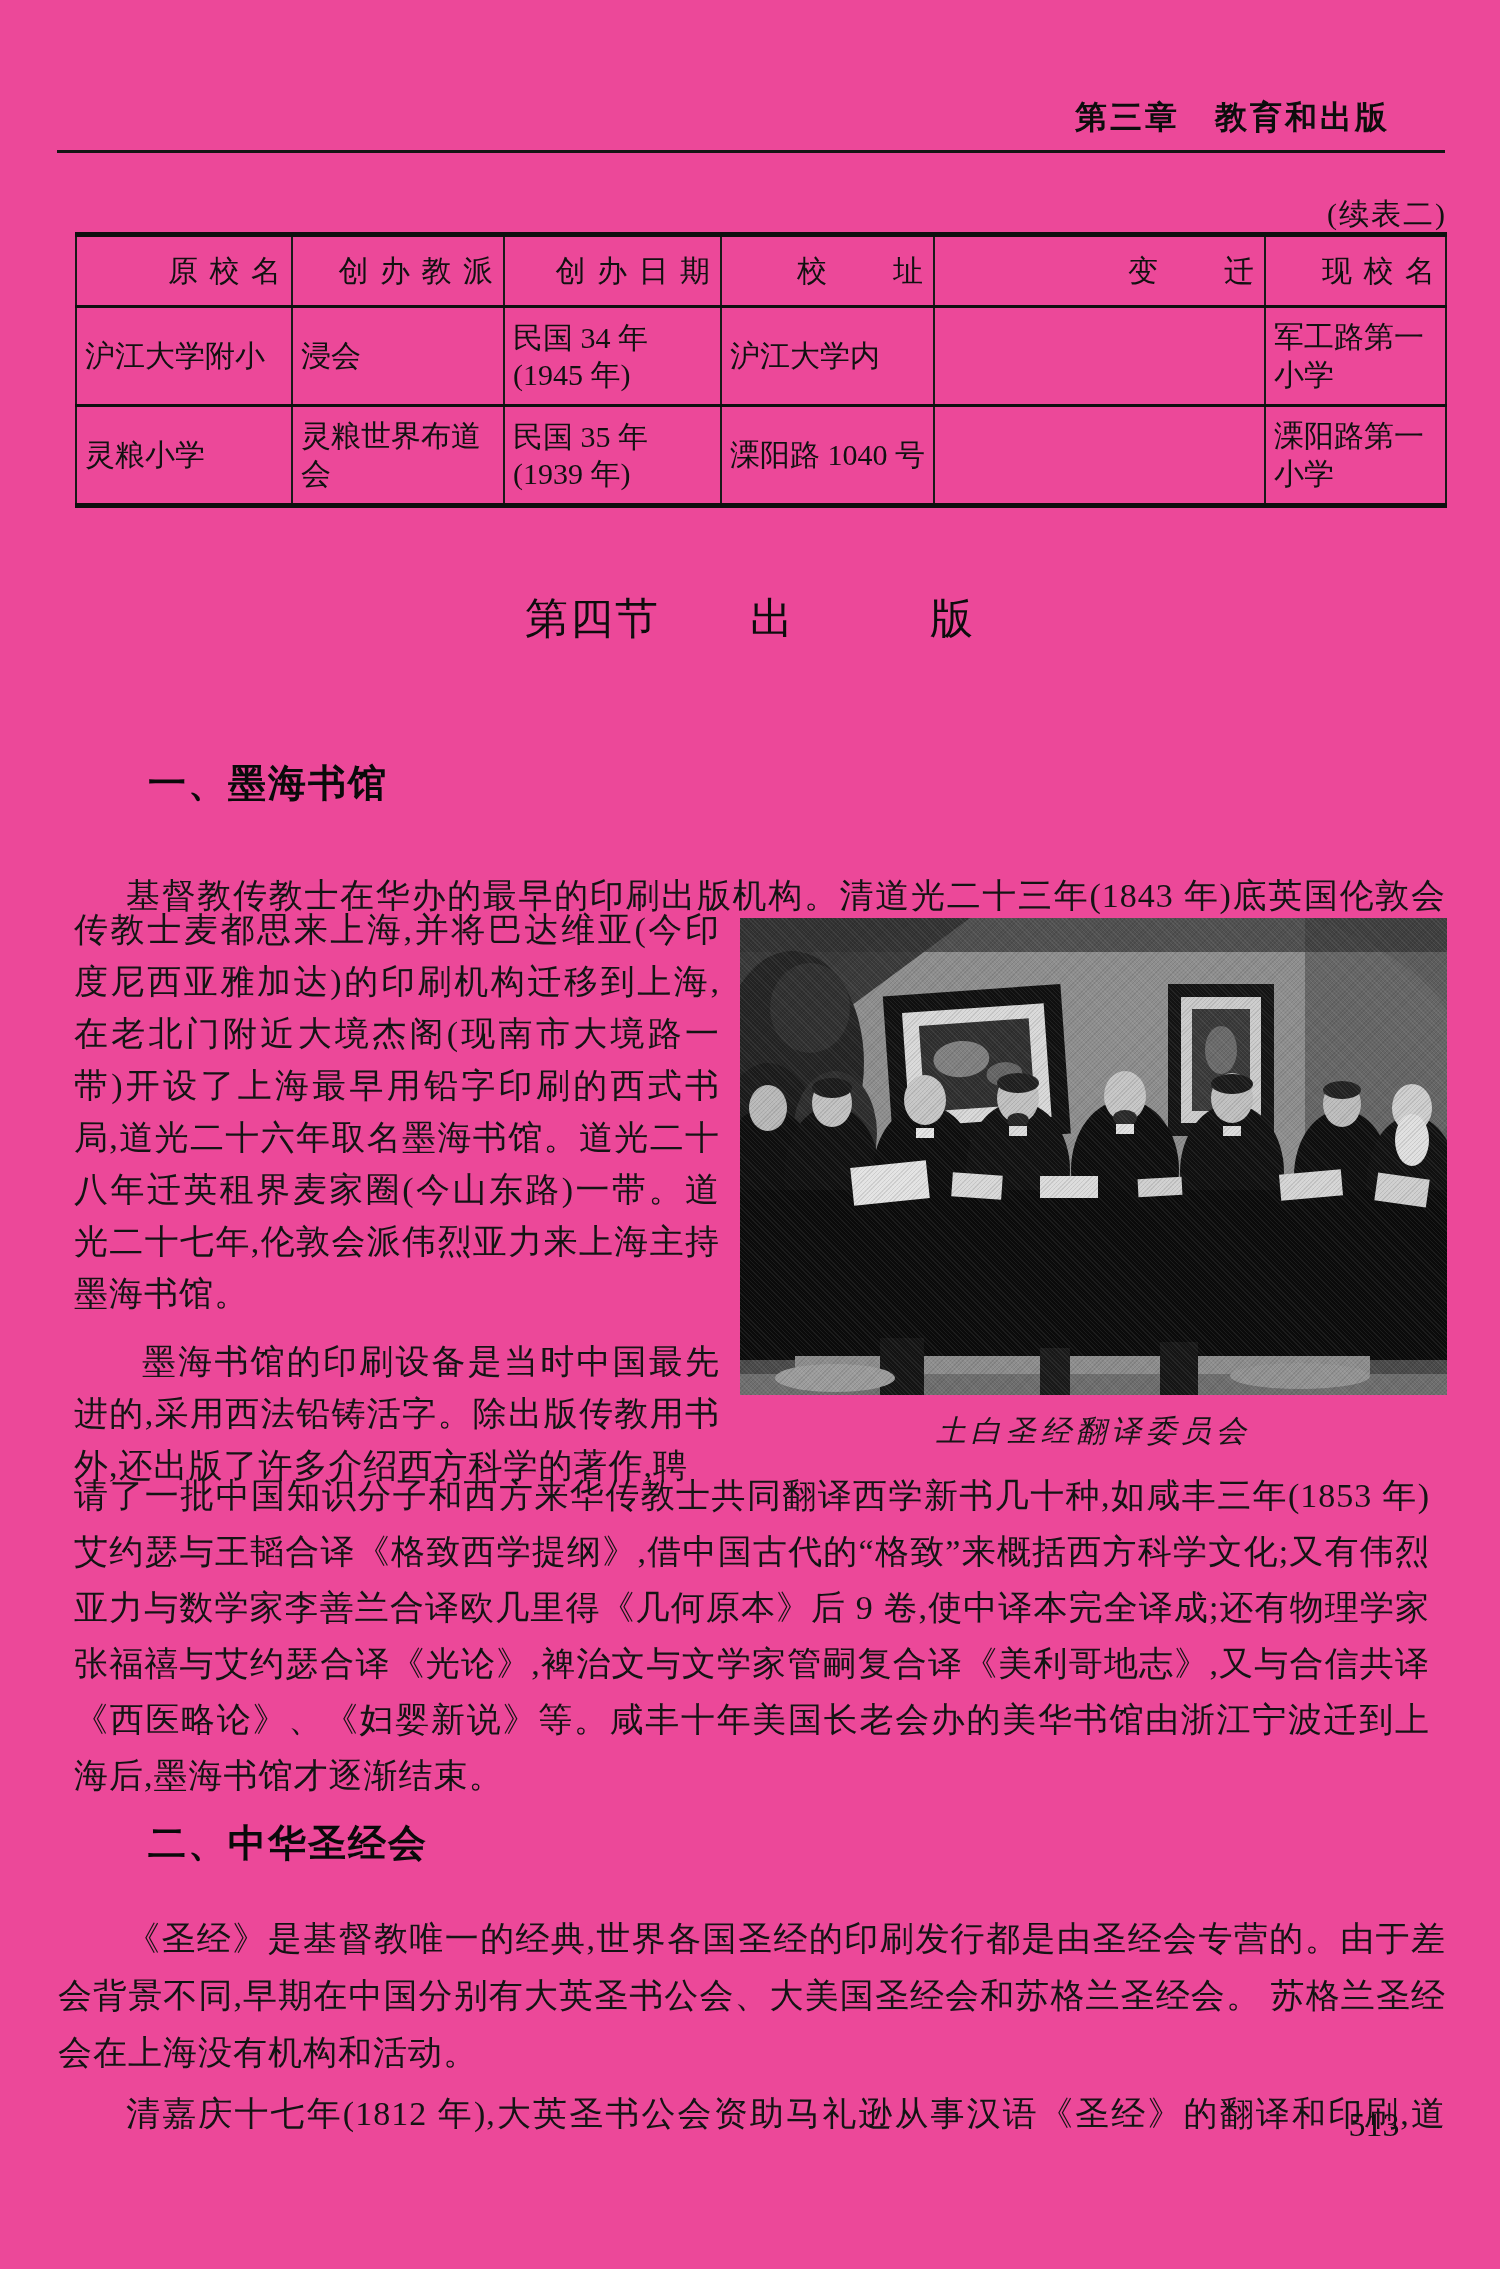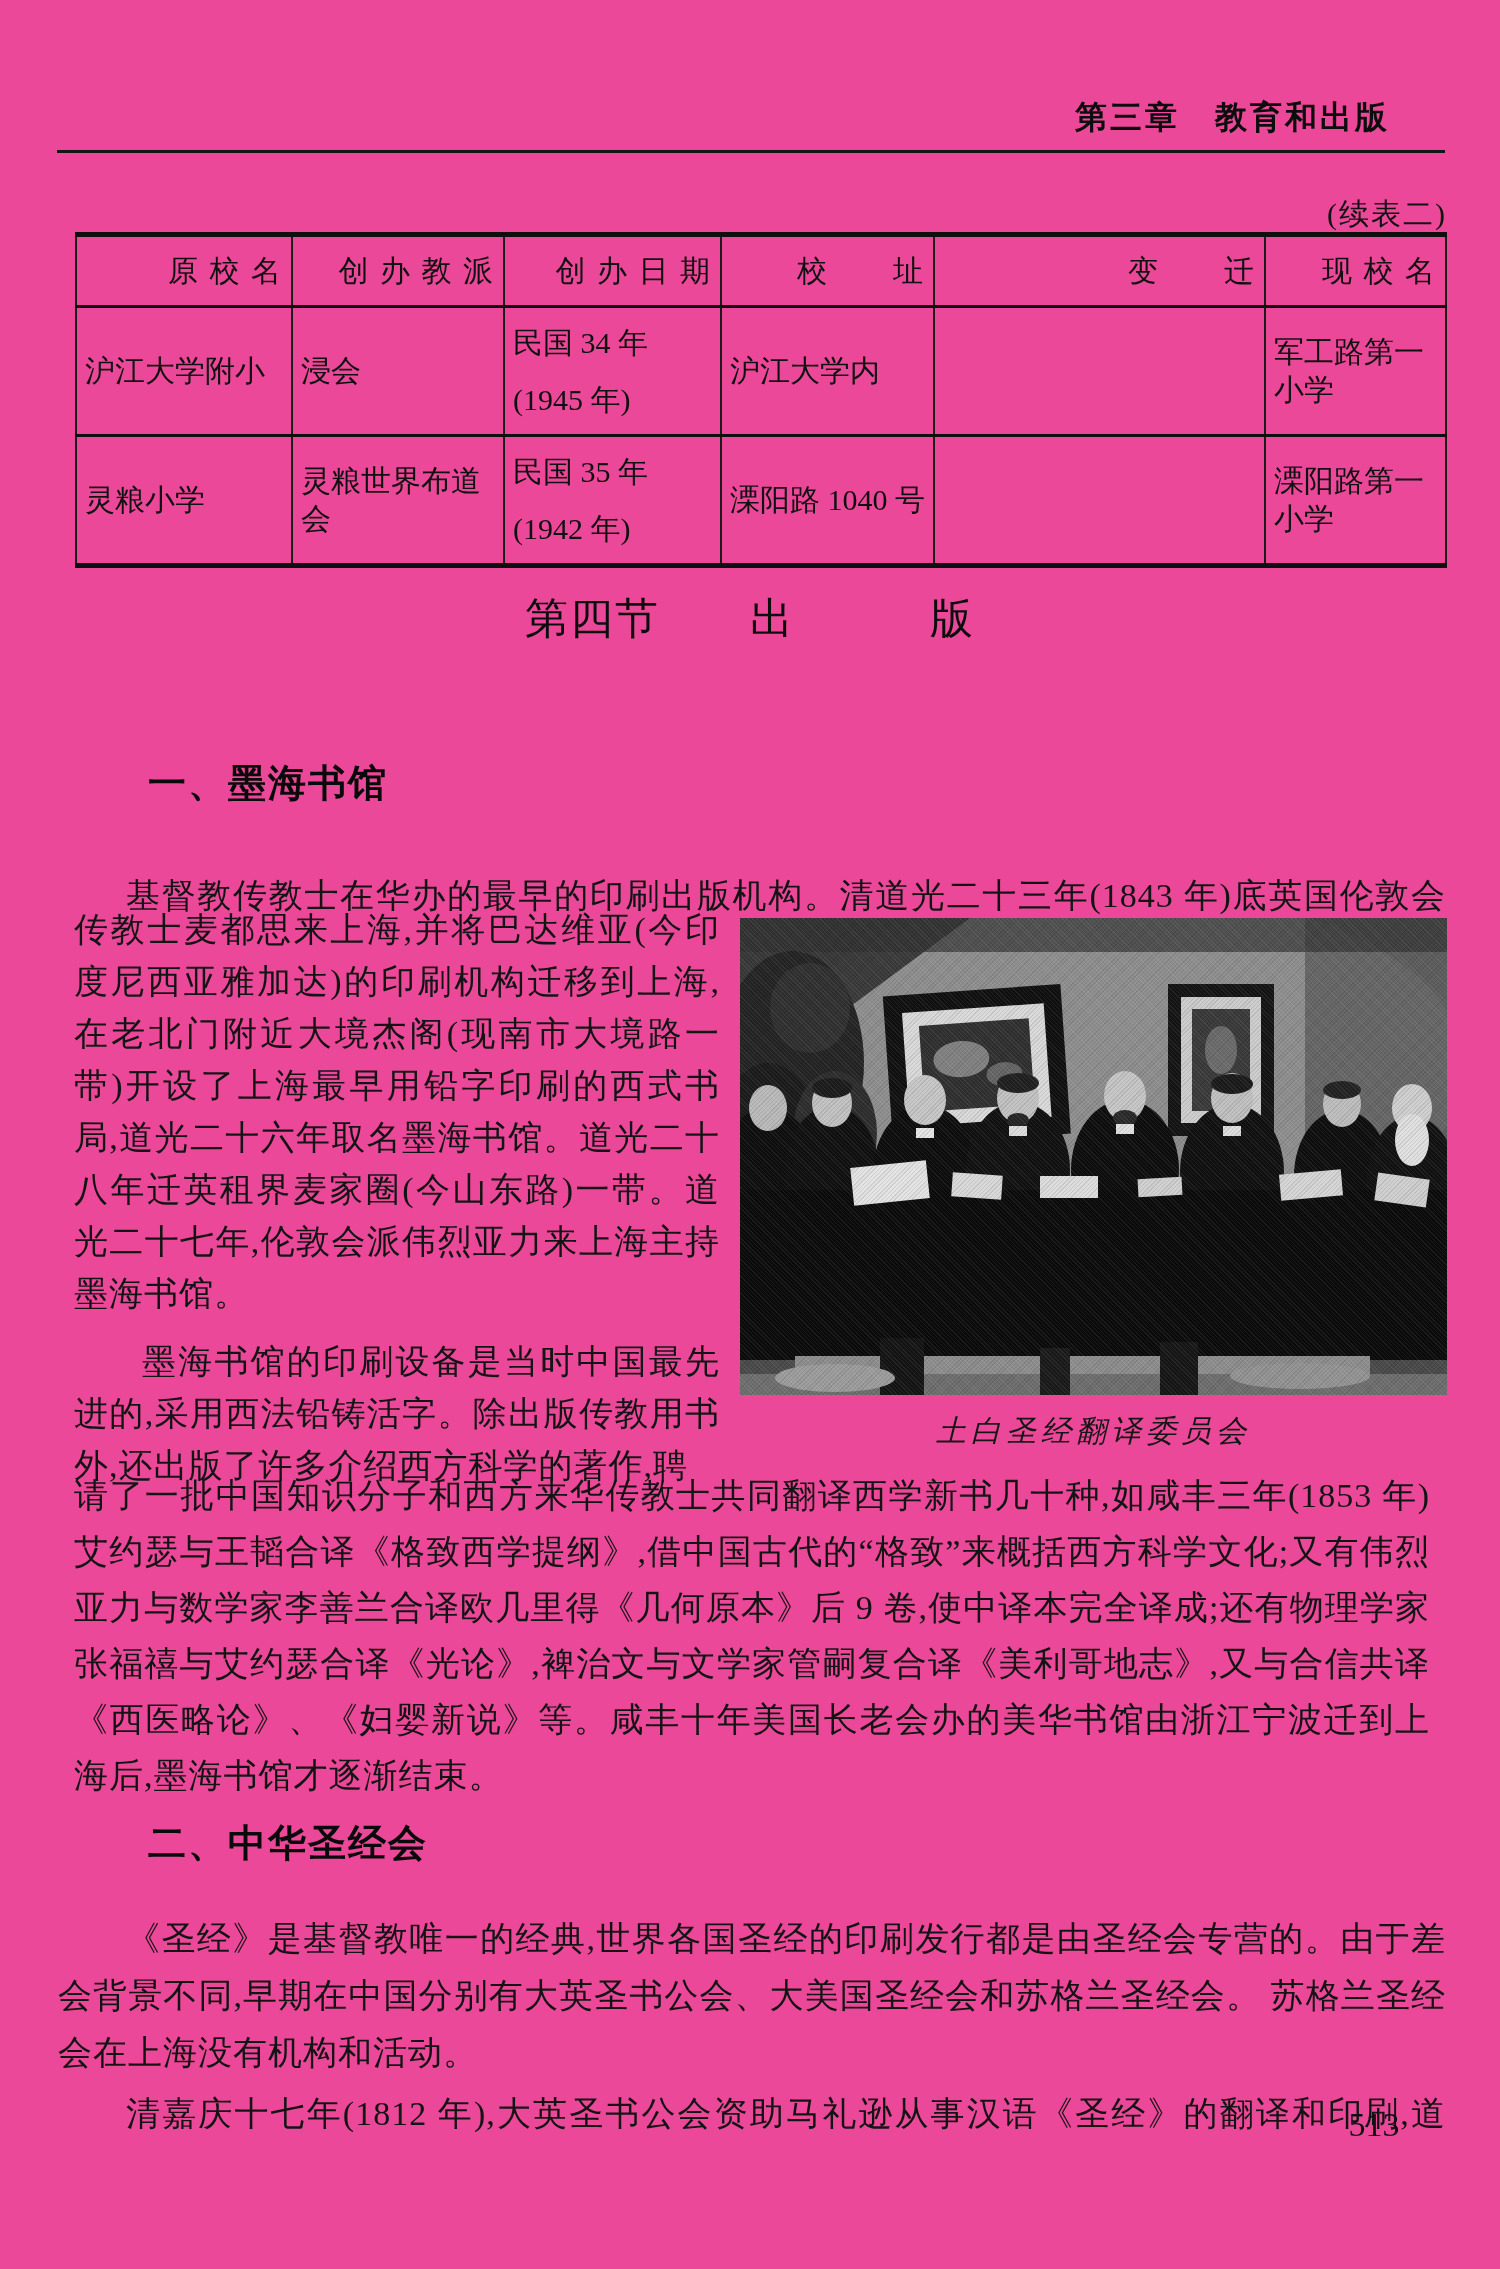--- a/index.html
+++ b/index.html
@@ -36,21 +36,21 @@
   .schools-table th,.schools-table td{
     border-left:2px solid #1a1a1a;border-right:2px solid #1a1a1a;
     padding:6px 8px;font-weight:normal;vertical-align:middle;text-align:left;
   }
   .schools-table thead th{
     border-top:5px solid #0f0f0f;border-bottom:3px solid #0f0f0f;
     text-align:right;height:56px;letter-spacing:2px;
   }
   .schools-table tbody tr.r1 td{height:84px;border-bottom:3px solid #0f0f0f;}
   .schools-table tbody tr.r2 td{height:84px;border-bottom:5px solid #0f0f0f;}
-  .date-cell{white-space:pre-line;line-height:57px;}
+  .date-cell{white-space:pre-line;line-height:37px;}
   
   .section-title{left:0;top:590px;width:1500px;text-align:center;
     font-size:43px;letter-spacing:2px;color:#0d0d0d;}
   .sub-heading{
     font-family:"Liberation Sans","DejaVu Sans",sans-serif;
     font-weight:bold;font-size:38px;letter-spacing:2px;color:#0a0a0a;
   }
   .sub1-heading{left:148px;top:758px;}
   .sub2-heading{left:148px;top:1818px;}
   
@@ -116,21 +116,21 @@
         <td class="date-cell">民国 34 年
 (1945 年)</td>
         <td>沪江大学内</td>
         <td></td>
         <td>军工路第一小学</td>
       </tr>
       <tr class="r2">
         <td>灵粮小学</td>
         <td>灵粮世界布道会</td>
         <td class="date-cell">民国 35 年
-(1942 年)</td>
+(1939 年)</td>
         <td>溧阳路 1040 号</td>
         <td></td>
         <td>溧阳路第一小学</td>
       </tr>
     </tbody>
   </table>
 
   <div class="abs section-title">第四节　　出　　　版</div>
 
   <div class="abs sub-heading sub1-heading">一、墨海书馆</div>

